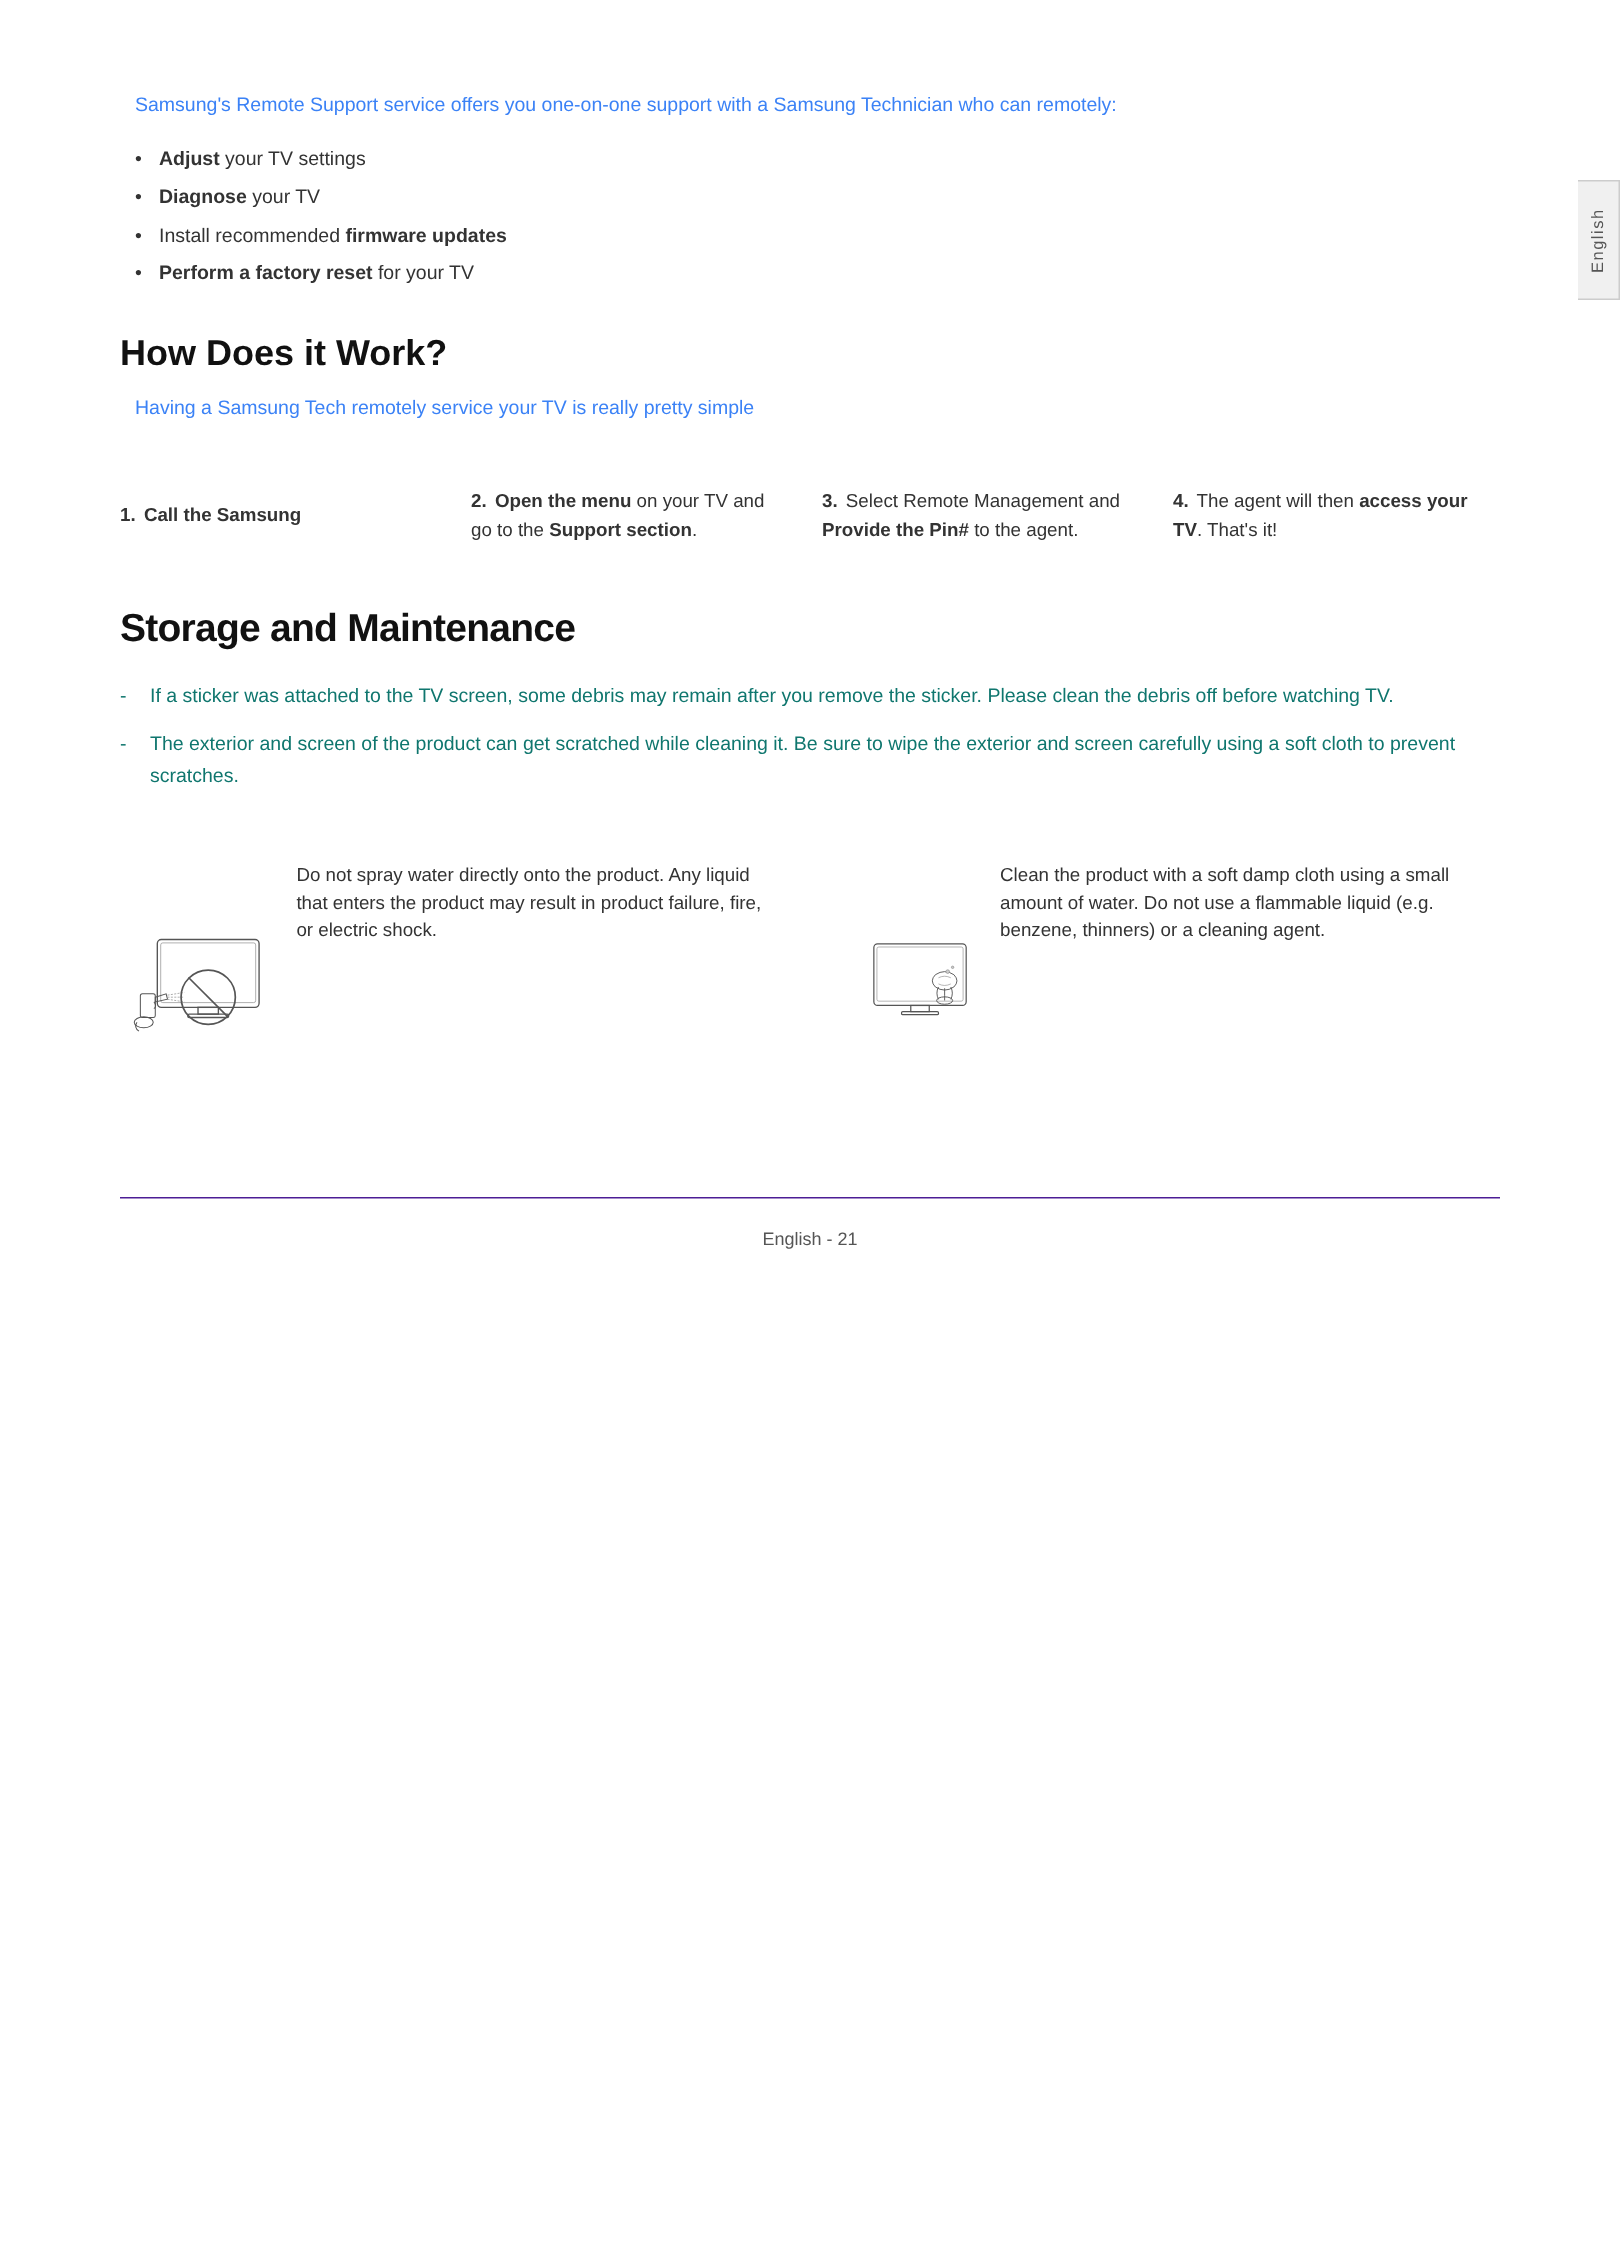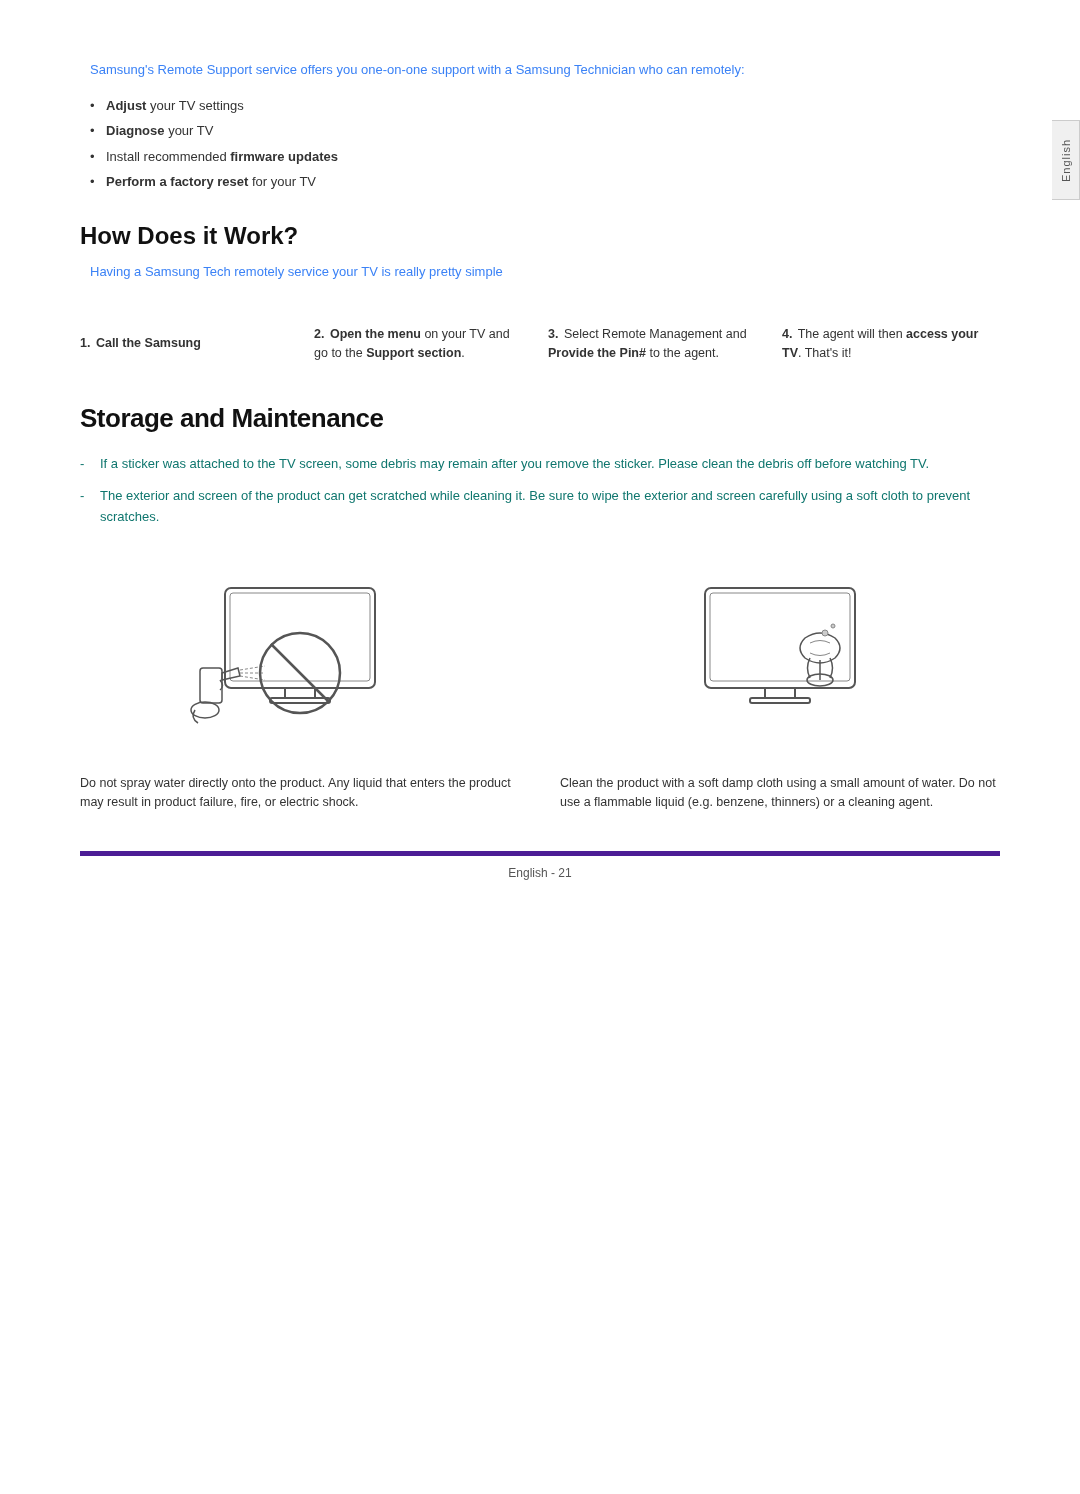--- a/index.html
+++ b/index.html
@@ -159,21 +159,21 @@
     .images-row {
       display: flex;
       gap: 40px;
       margin-bottom: 20px;
       align-items: flex-start;
     }
 
     .image-block {
       flex: 1;
       display: flex;
-      flex-direction: column;
+      flex-direction: row;
       align-items: center;
     }
 
     .image-caption {
       font-size: 12.5px;
       color: #333;
       line-height: 1.5;
       margin-top: 16px;
       align-self: flex-start;
     }
@@ -183,22 +183,22 @@
       width: 260px;
       height: 200px;
     }
 
     
     .footer {
       text-align: center;
       font-size: 12px;
       color: #555;
       margin-top: 40px;
-      padding-top: 10px;
-      border-top: 5px solid #4c1d95;
+      padding-top: 20px;
+      border-top: 1px solid #4c1d95;
     }
   </style>
 </head>
 <body>
 
 <div class="page">
 
   <div class="side-tab">
     <span>English</span>
   </div>

